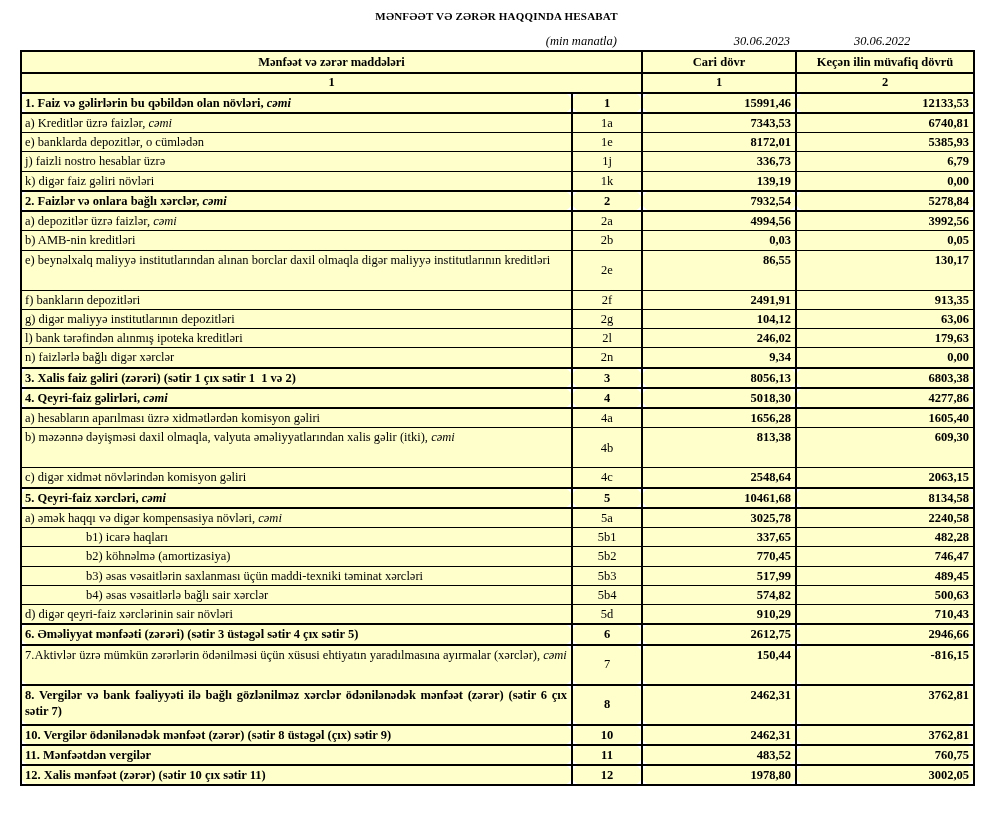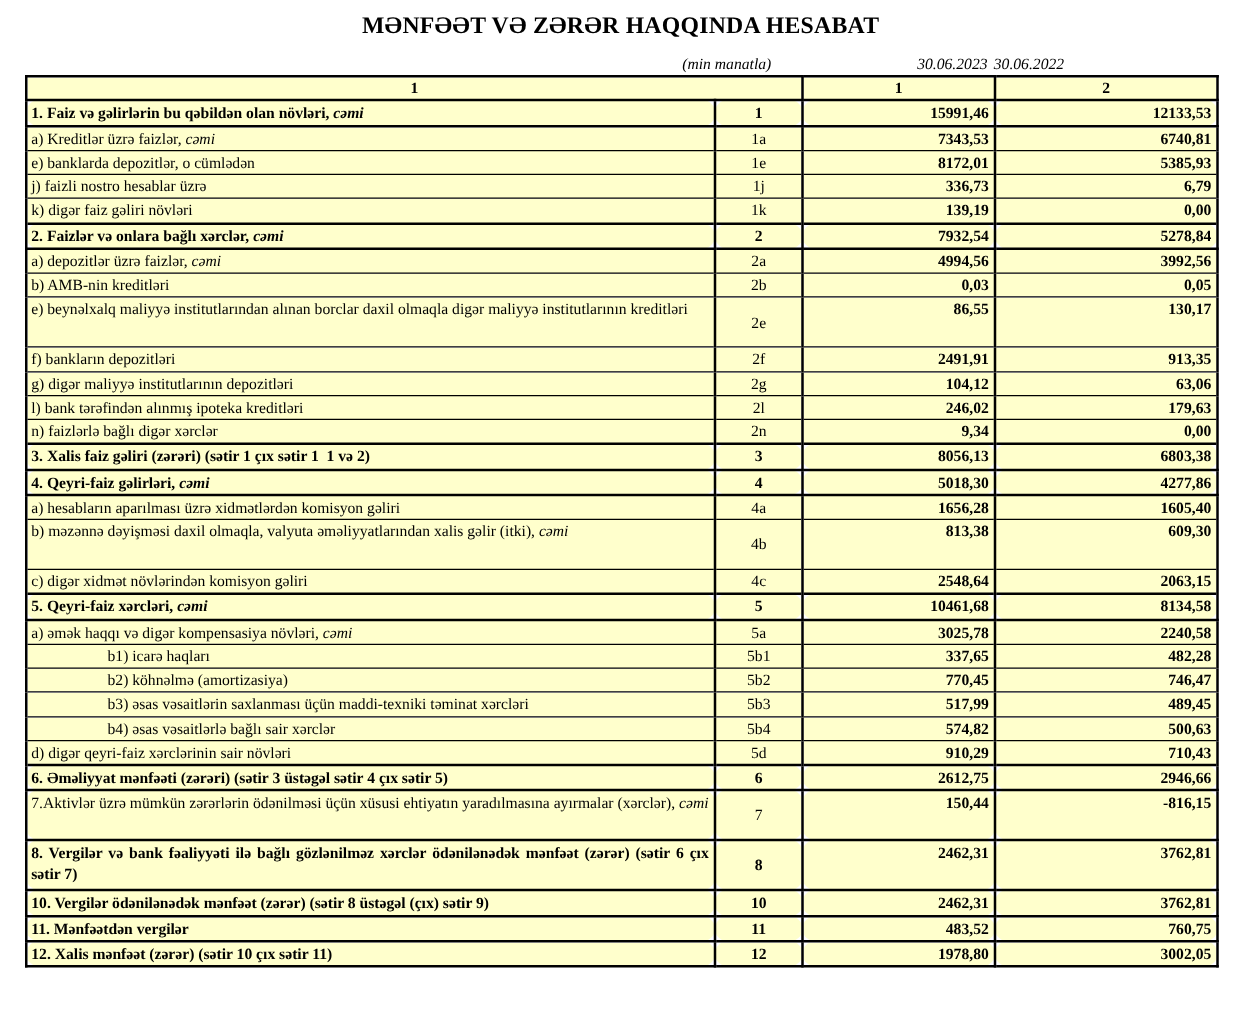--- a/index.html
+++ b/index.html
@@ -10,30 +10,30 @@
   }
   *{box-sizing:border-box;}
   html,body{margin:0;padding:0;}
   body{
     width:1000px;height:824px;overflow:hidden;
     background:var(--page-bg);color:var(--text);
     font-family:"Liberation Serif","DejaVu Serif",serif;
   }
   .page{padding:8px 27px 0 20px;}
   .doc-title{
-    text-align:center;font-weight:bold;font-size:19px;
+    text-align:center;font-weight:bold;font-size:11px;
     margin:2px 0 12px 0;letter-spacing:.2px;
   }
   .meta-row{
     display:flex;align-items:flex-end;
     font-style:italic;font-size:12.5px;margin-bottom:1px;
   }
   .meta-unit{width:621px;text-align:right;padding-right:24px;}
   .meta-d1{width:154px;text-align:right;padding-right:5px;}
-  .meta-d2{width:178px;text-align:left;padding-right:4px;font-style:italic;}
+  .meta-d2{width:178px;text-align:center;padding-right:4px;font-style:italic;}
 
   table.report{
     border-collapse:collapse;table-layout:fixed;
     width:953px;border:2px solid var(--border);
     font-size:12.5px;
   }
   col.c-label{width:551px;}
   col.c-no{width:70px;}
   col.c-v1{width:154px;}
   col.c-v2{width:178px;}
@@ -74,20 +74,25 @@
   </div>
 
   <table class="report">
     <colgroup>
       <col class="c-label">
         <col class="c-no">
         <col class="c-v1">
         <col class="c-v2">
     </colgroup>
     <thead>
+      <tr>
+        <th colspan="2">Mənfəət və zərər maddələri</th>
+        <th>Cari dövr</th>
+        <th>Keçən ilin müvafiq dövrü</th>
+      </tr>
       <tr class="idx">
         <th colspan="2">1</th>
         <th>1</th>
         <th>2</th>
       </tr>
     </thead>
     <tbody>
         <tr class="bold major">
           <td class="lbl ind0"><span>1. Faiz və gəlirlərin bu qəbildən olan növləri, </span><span class="it">cəmi</span></td>
           <td class="no">1</td>

